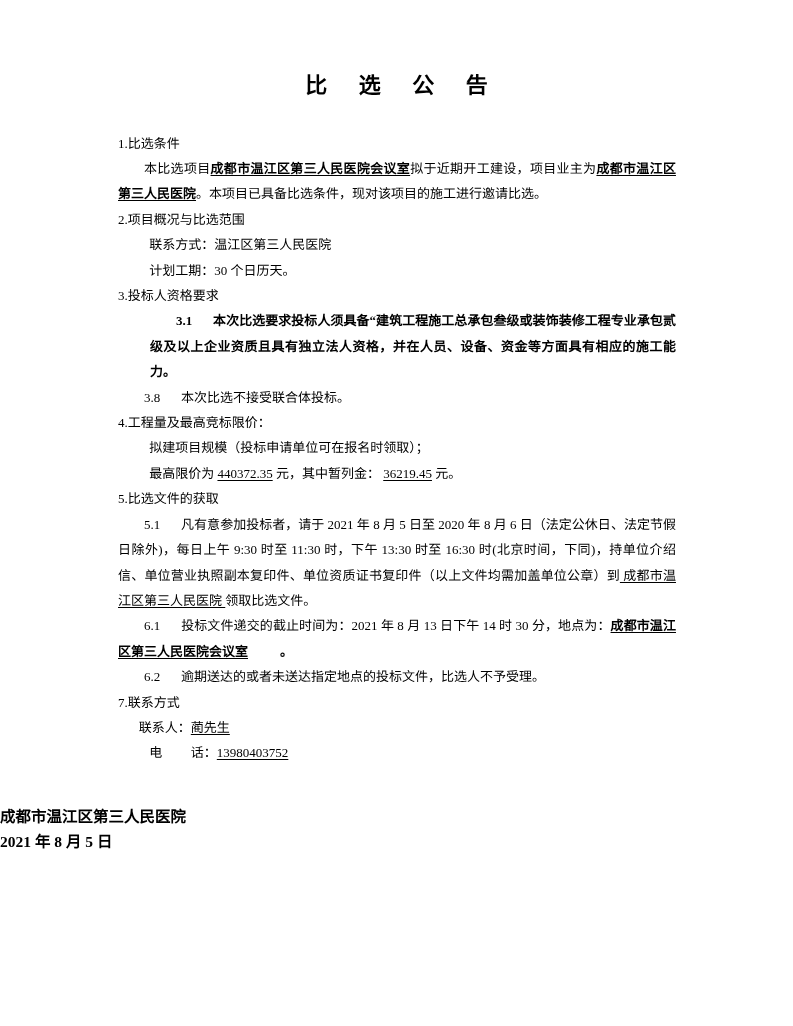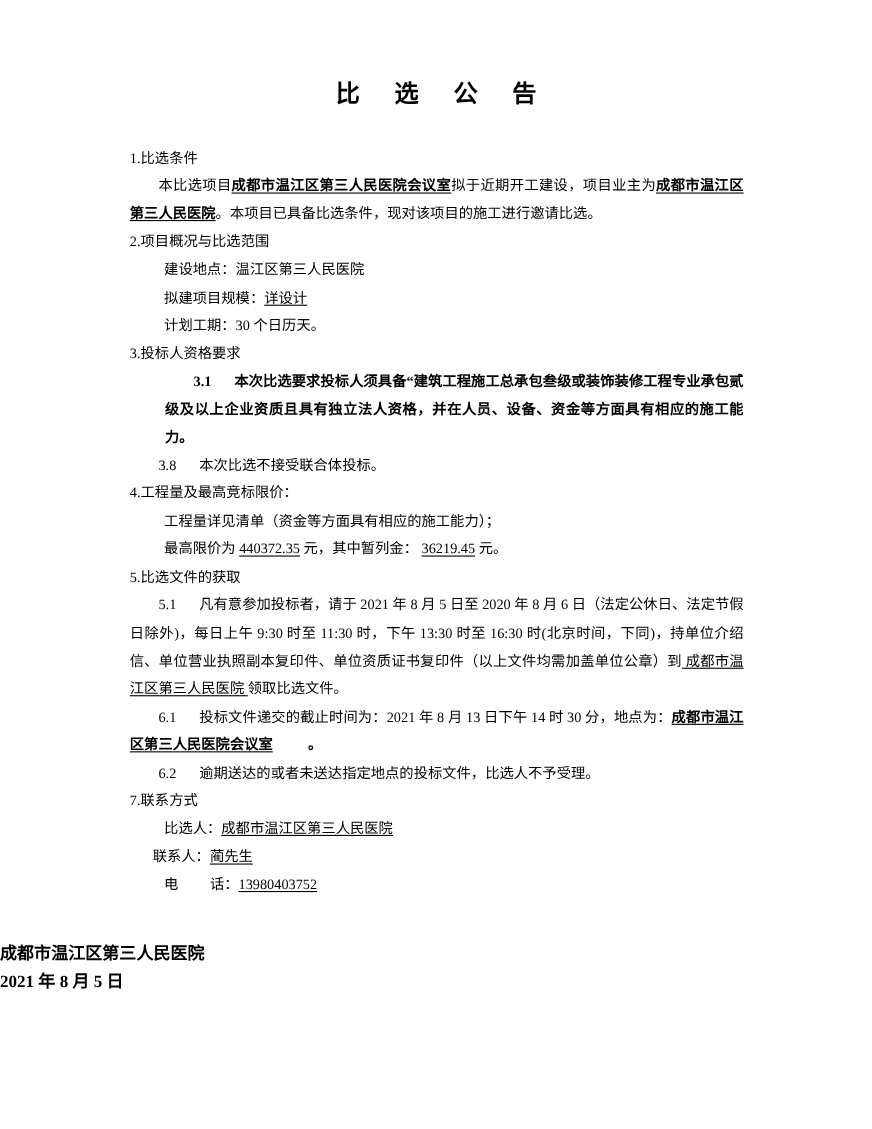--- a/index.html
+++ b/index.html
@@ -108,40 +108,38 @@
 <div class="page">
 
   <h1 class="doc-title">比 选 公 告</h1>
 
   <div class="body-area">
 
     <p class="heading">1.比选条件</p>
     <p class="indent2"><span>本比选项目</span><span class="bu">成都市温江区第三人民医院会议室</span><span>拟于近期开工建设，项目业主为</span><span class="bu">成都市温江区第三人民医院</span><span>。本项目已具备比选条件，现对该项目的施工进行邀请比选。</span></p>
 
     <p class="heading">2.项目概况与比选范围</p>
-    <p class="field-line"><span>建设地点：</span><span>温江区第三人民医院</span></p>
-    <p class="field-line"><span>拟建项目规模：</span><span class="u">详设计</span></p>
+    <p class="field-line"><span>联系方式：</span><span>温江区第三人民医院</span></p>
     <p class="field-line"><span>计划工期：</span><span>30 个日历天。</span></p>
 
     <p class="heading">3.投标人资格要求</p>
     <p class="sub-item b"><span class="num">3.1</span><span class="gap"></span><span>本次比选要求投标人须具备“建筑工程施工总承包叁级或装饰装修工程专业承包贰级及以上企业资质且具有独立法人资格，并在人员、设备、资金等方面具有相应的施工能力。</span></p>
     <p class="sub-item"><span class="num">3.8</span><span class="gap"></span><span>本次比选不接受联合体投标。</span></p>
 
     <p class="heading">4.工程量及最高竞标限价：</p>
-    <p class="field-line">工程量详见清单（资金等方面具有相应的施工能力）；</p>
+    <p class="field-line">拟建项目规模（投标申请单位可在报名时领取）；</p>
     <p class="field-line"><span>最高限价为</span> <span class="u num">440372.35</span> <span>元，其中暂列金：</span> <span class="u num">36219.45</span> <span>元。</span></p>
 
     <p class="heading">5.比选文件的获取</p>
     <p class="sub-item"><span class="num">5.1</span><span class="gap"></span><span>凡有意参加投标者，请于 2021 年 8 月 5 日至 2020 年 8 月 6 日（法定公休日、法定节假日除外)，每日上午 9:30 时至 11:30 时，下午 13:30 时至 16:30 时(北京时间，下同)，持单位介绍信、单位营业执照副本复印件、单位资质证书复印件（以上文件均需加盖单位公章）到</span><span class="u"> 成都市温江区第三人民医院 </span><span>领取比选文件。</span></p>
 
     <p class="sub-item"><span class="num">6.1</span><span class="gap"></span><span>投标文件递交的截止时间为：2021 年 8 月 13 日下午 14 时 30 分，地点为：</span><span class="bu">成都市温江区第三人民医院会议室</span><span class="b">。</span></p>
     <p class="sub-item"><span class="num">6.2</span><span class="gap"></span><span>逾期送达的或者未送达指定地点的投标文件，比选人不予受理。</span></p>
 
     <p class="heading">7.联系方式</p>
-    <p class="field-line"><span>比选人：</span><span class="u">成都市温江区第三人民医院</span></p>
     <p class="field-line-tight"><span>联系人：</span><span class="u">蔺先生</span></p>
     <p class="field-line"><span>电</span><span class="wide-gap"></span><span>话：</span><span class="u num">13980403752</span></p>
 
   </div>
 
   <div class="sign-block">
     <p class="sign-line-1">成都市温江区第三人民医院</p>
     <p class="sign-line-2">2021 年 8 月 5 日</p>
   </div>
 

